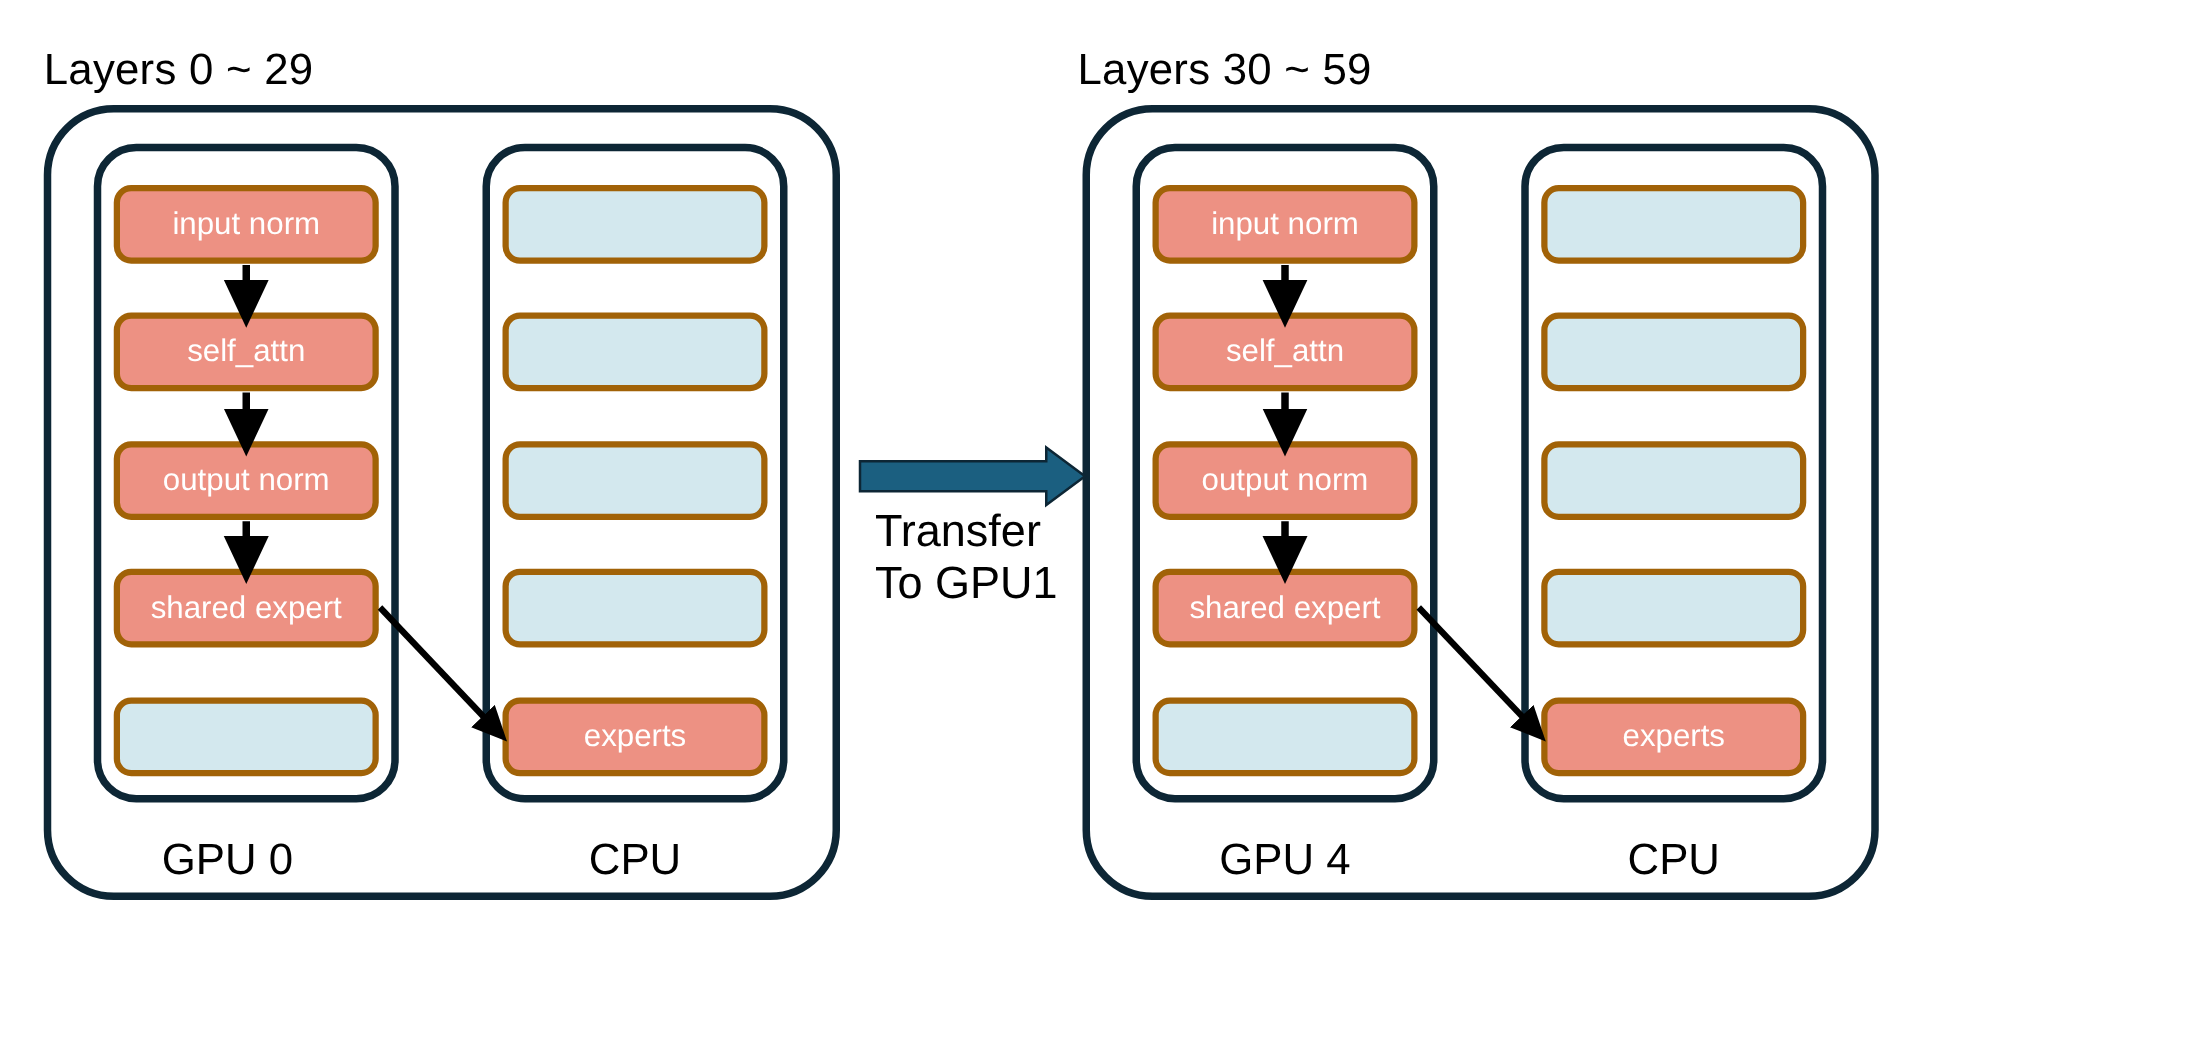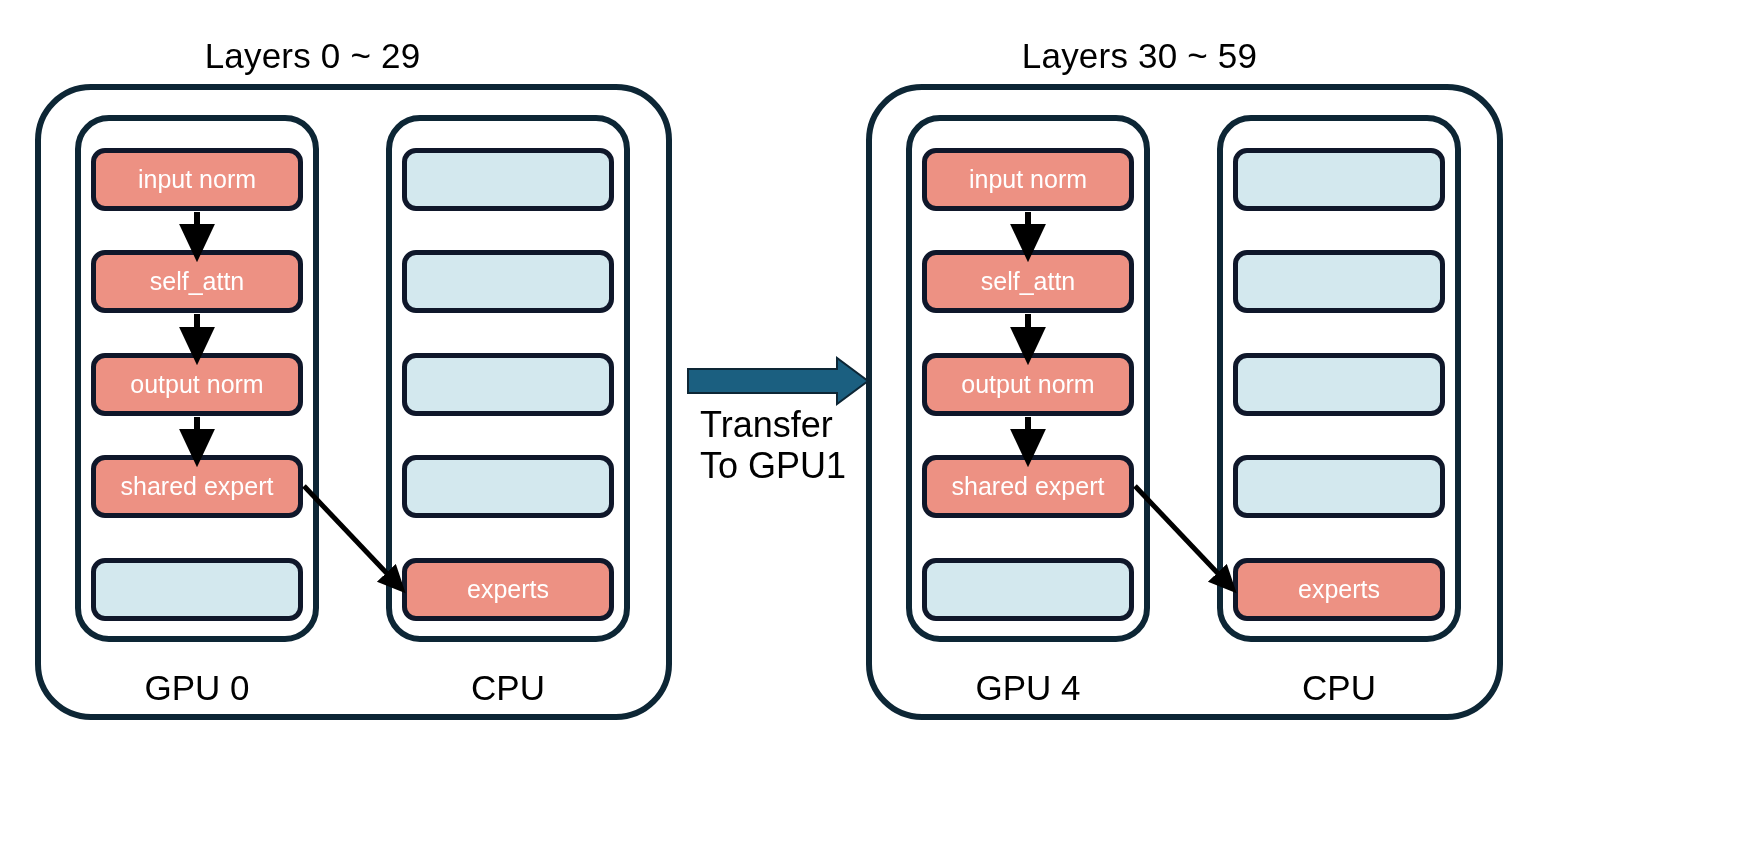--- a/index.html
+++ b/index.html
@@ -26,21 +26,21 @@
     box-sizing: border-box;
     border: 6px solid #0d2635;
     border-radius: 56px;
     background: #ffffff;
   }
   .group-title {
     position: absolute;
     font-size: 35px;
     color: #000000;
     white-space: nowrap;
-    text-align: center;
+    text-align: left;
     letter-spacing: 0.2px;
   }
 
   
   .column {
     position: absolute;
     box-sizing: border-box;
     border: 6px solid #0d2635;
     border-radius: 34px;
     background: #ffffff;
@@ -50,21 +50,21 @@
     font-size: 35px;
     color: #000000;
     white-space: nowrap;
     text-align: center;
   }
 
   
   .block {
     position: absolute;
     box-sizing: border-box;
-    border: 5px solid #0f172a;
+    border: 5px solid #a16207;
     border-radius: 14px;
     display: flex;
     align-items: center;
     justify-content: center;
     font-size: 25px;
     color: #ffffff;
     white-space: nowrap;
   }
   .block.salmon { background: #ed9183; }
   .block.pale   { background: #d3e8ee; color: transparent; }
@@ -99,21 +99,21 @@
   <div class="device-group" style="left:35px; top:84px; width:637px; height:636px;"></div>
 
   <div class="column" style="left:75px; top:115px; width:244px; height:527px;"></div>
 
   <div class="block salmon" style="left:91px; top:148px; width:212px; height:63px;">input norm</div>
   <div class="block salmon" style="left:91px; top:250px; width:212px; height:63px;">self_attn</div>
   <div class="block salmon" style="left:91px; top:353px; width:212px; height:63px;">output norm</div>
   <div class="block salmon" style="left:91px; top:455px; width:212px; height:63px;">shared expert</div>
   <div class="block pale" style="left:91px; top:558px; width:212px; height:63px;"></div>
 
-  <div class="column-label" style="left:75px; top:668px; width:244px;">GPU 0</div>
+  <div class="column-label" style="left:60px; top:668px; width:244px;">GPU 0</div>
 
   <div class="column" style="left:386px; top:115px; width:244px; height:527px;"></div>
 
   <div class="block pale" style="left:402px; top:148px; width:212px; height:63px;"></div>
   <div class="block pale" style="left:402px; top:250px; width:212px; height:63px;"></div>
   <div class="block pale" style="left:402px; top:353px; width:212px; height:63px;"></div>
   <div class="block pale" style="left:402px; top:455px; width:212px; height:63px;"></div>
   <div class="block salmon" style="left:402px; top:558px; width:212px; height:63px;">experts</div>
 
   <div class="column-label" style="left:386px; top:668px; width:244px;">CPU</div>

